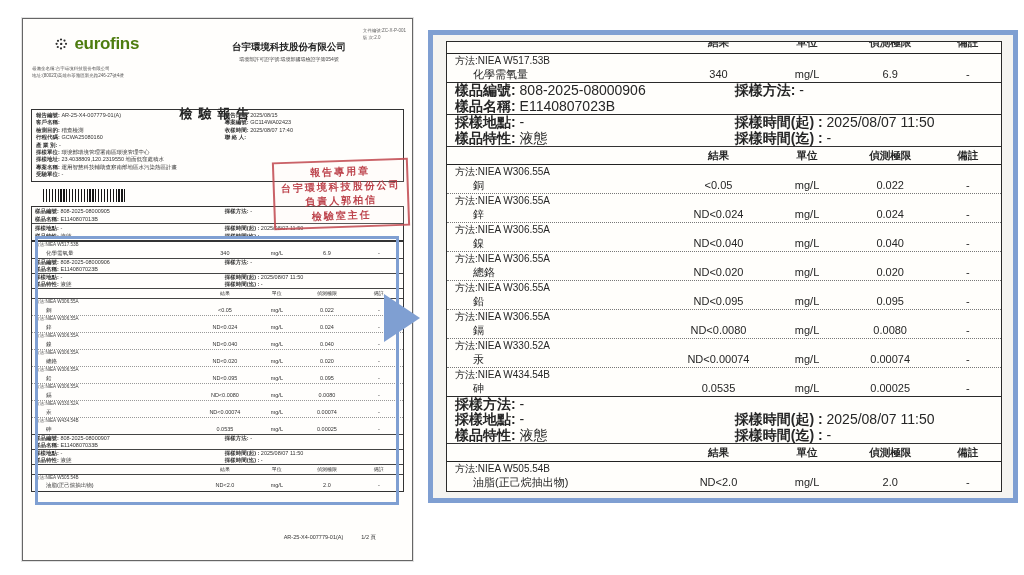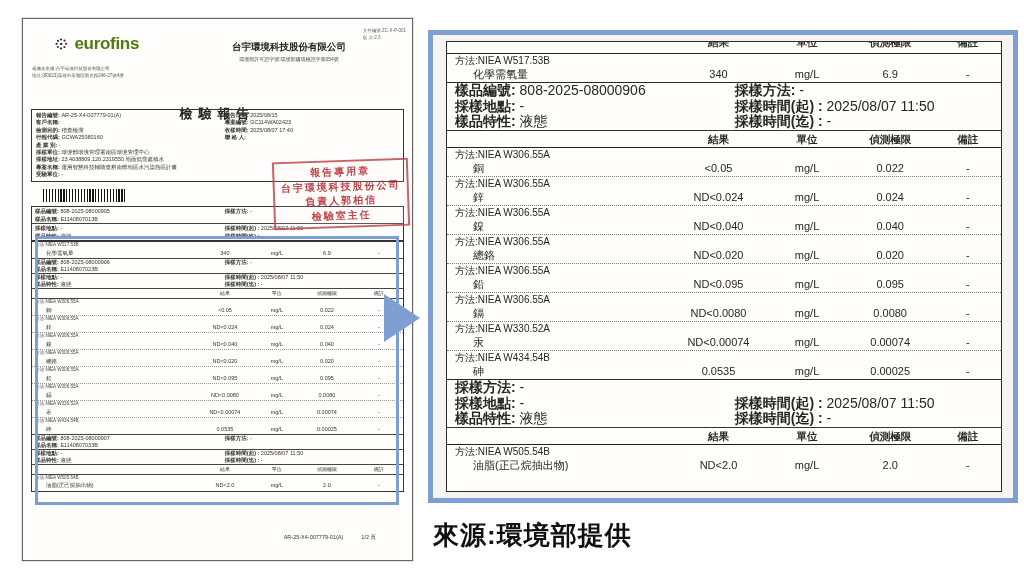--- a/index.html
+++ b/index.html
@@ -353,20 +353,24 @@
           <span class="c">6.9</span>
           <span class="c">-</span>
         </div>
       </div>
 
       <div>
         <div class="Rsline">
           <span><span class="lab">樣品編號:</span> <span>808-2025-08000906</span></span>
           <span><span class="lab">採樣方法:</span> <span>-</span></span>
         </div>
+        <div class="Rsline bsolid">
+          <span><span class="lab">樣品名稱:</span> <span>E1140807023B</span></span>
+            <span></span>
+        </div>
         <div class="Rsline">
           <span><span class="lab">採樣地點:</span> <span>-</span></span>
           <span><span class="lab">採樣時間(起) :</span> <span>2025/08/07 11:50</span></span>
         </div>
         <div class="Rsline">
           <span><span class="lab">樣品特性:</span> <span>液態</span></span>
           <span><span class="lab">採樣時間(迄) :</span> <span>-</span></span>
         </div>
         <div class="Rgrid Rhead">
           <span></span>
@@ -486,15 +490,14 @@
             <span class="c">ND&lt;2.0</span>
             <span class="c">mg/L</span>
             <span class="c">2.0</span>
             <span class="c">-</span>
           </div>
       </div>
 
     </div>
   </div>
 
-  <div id="caption" class="abs">來源:環境部提供</div>
 
 </div>
 
 </body></html>

